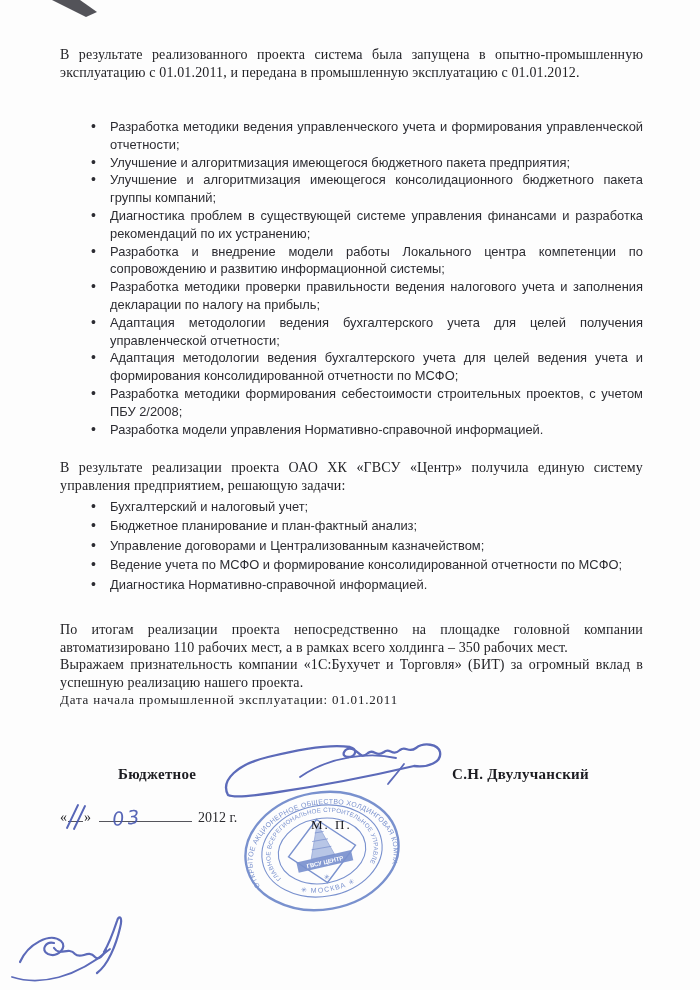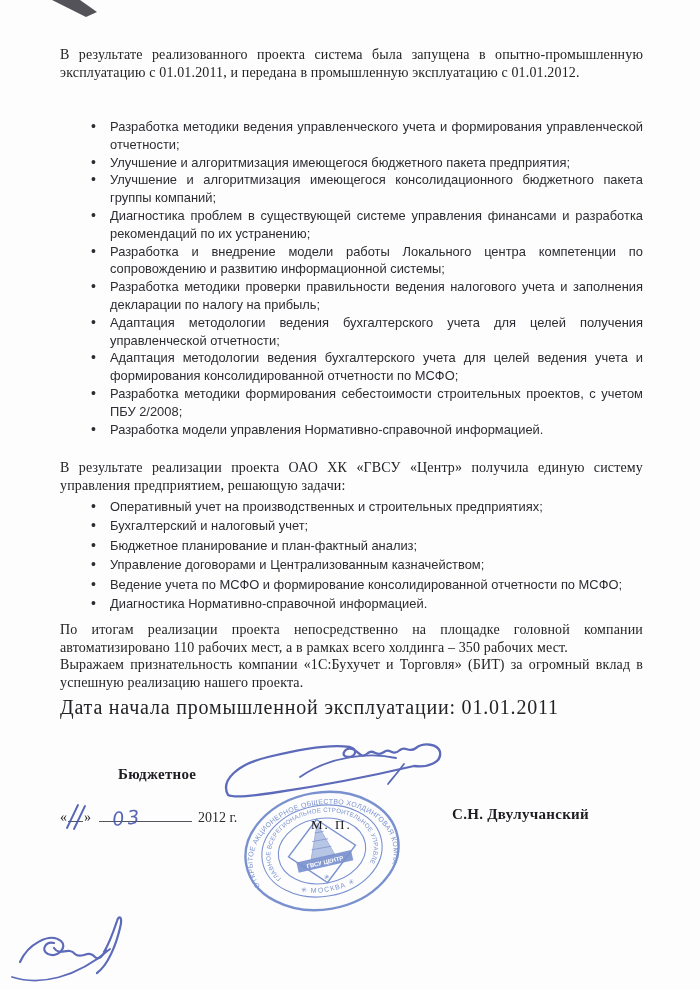--- a/index.html
+++ b/index.html
@@ -16,21 +16,21 @@
   .bullets li::before{content:"•";position:absolute;left:-19px;top:0;
         font-size:14px;color:#2c2c32;}
   .bullets.wide li{line-height:19.4px;}
   .sig-name{font-size:15px;font-weight:bold;color:#1d1d22;letter-spacing:.3px;}
   .dateline{font-size:14px;color:#2a2a2e;}
   .dateline .u{display:inline-block;height:13px;border-bottom:1.2px solid #55555c;
         vertical-align:baseline;}
   .u.short{width:15px;margin:0 1px;}
   .u.long{width:93px;margin:0 6px 0 8px;}
   .mp{font-size:13px;color:#15151a;letter-spacing:2px;z-index:6;}
-  .big-date{font-size:20px;letter-spacing:.8px;margin-top:8px;}
+  .big-date{font-size:13px;letter-spacing:.8px;margin-top:0;}
   .overlay{position:absolute;left:0;top:0;z-index:5;pointer-events:none;}
   .stampring{font-family:"Liberation Sans",sans-serif;}
 </style>
 </head>
 <body>
 
 <div class="page">
 
   <div class="abs" style="left:60px;top:46px;width:583px;">
     <p class="para">В результате реализованного проекта система была запущена в опытно-промышленную эксплуатацию с 01.01.2011, и передана в промышленную эксплуатацию с 01.01.2012.</p>
@@ -50,37 +50,36 @@
       <li>Разработка модели управления Нормативно-справочной информацией.</li>
     </ul>
   </div>
 
   <div class="abs" style="left:60px;top:459px;width:583px;">
     <p class="para">В результате реализации проекта ОАО ХК «ГВСУ «Центр» получила единую систему управления предприятием, решающую задачи:</p>
   </div>
 
   <div class="abs" style="left:60px;top:497px;width:583px;">
     <ul class="bullets wide">
-      <li>Оперативный учет на производственных и строительных предприятиях;</li>
       <li>Бухгалтерский и налоговый учет;</li>
       <li>Бюджетное планирование и план-фактный анализ;</li>
       <li>Управление договорами и Централизованным казначейством;</li>
       <li>Ведение учета по МСФО и формирование консолидированной отчетности по МСФО;</li>
       <li>Диагностика Нормативно-справочной информацией.</li>
     </ul>
   </div>
 
   <div class="abs" style="left:60px;top:621px;width:583px;">
     <p class="para">По итогам реализации проекта непосредственно на площадке головной компании автоматизировано 110 рабочих мест, а в рамках всего холдинга – 350 рабочих мест.</p>
     <p class="para">Выражаем признательность компании «1С:Бухучет и Торговля» (БИТ) за огромный вклад в успешную реализацию нашего проекта.</p>
     <p class="para big-date">Дата начала промышленной эксплуатации: 01.01.2011</p>
   </div>
 
   <div class="abs sig-name" style="left:118px;top:766px;">Бюджетное</div>
-  <div class="abs sig-name" style="left:452px;top:766px;margin-top:40px;">С.Н. Двулучанский</div>
+  <div class="abs sig-name" style="left:452px;top:766px;">С.Н. Двулучанский</div>
 
   <div class="abs dateline" style="left:60px;top:808px;">
     <span>«</span><span class="u short"></span><span>»</span><span class="u long"></span><span>2012 г.</span>
   </div>
 
   <div class="abs mp" style="left:311px;top:817px;">М. П.</div>
 
   <svg class="overlay" width="700" height="990" viewBox="0 0 700 990">
 
     <polygon points="52,0 80,0 97,12 86,17" fill="#3b3b42" opacity="0.88"></polygon>

